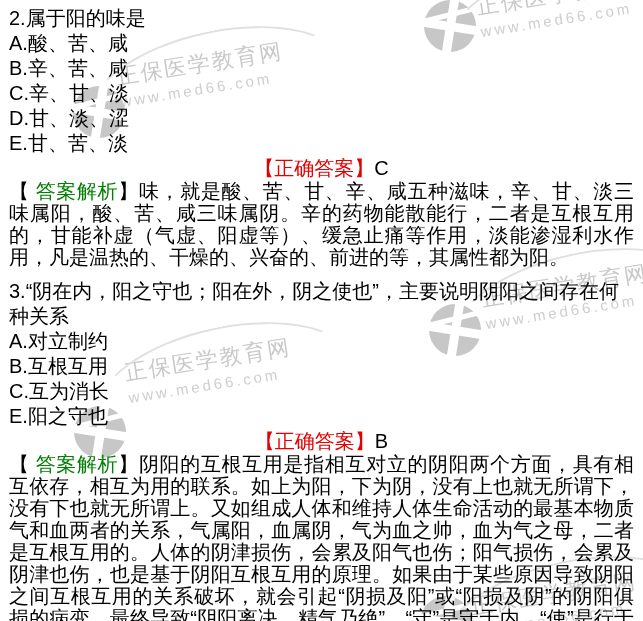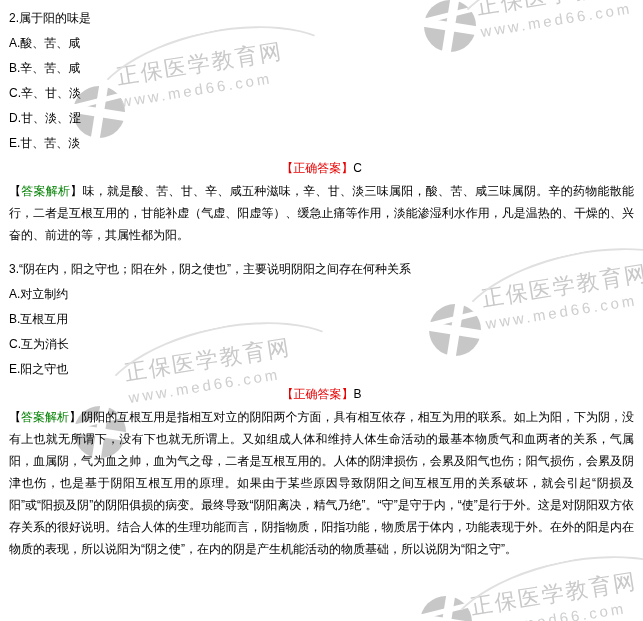--- a/index.html
+++ b/index.html
@@ -53,34 +53,34 @@
     transform: rotate(-3deg);
   }
   .wm-site { font-size: 22px; letter-spacing: 2px; }
   .wm-url  { font-size: 15px; letter-spacing: 3px; margin-top: 1px; color: #cecece; }
 
   
   .content {
     position: absolute; inset: 0;
     z-index: 2;
     padding: 6px 9px 0 9px;
-    font-size: 12px;
+    font-size: 20px;
   }
   .q-stem   { line-height: 25px; }
   .q-option { line-height: 25px; }
   .q-answer { line-height: 21px; margin-top: 2px; text-align: center; }
   .q-analysis {
     line-height: 22px;
     margin-top: 1px;
     text-align: justify;
     text-justify: inter-ideograph;
   }
   .question + .question { margin-top: 11px; }
   .red   { color: #e60000; }
-  .green { color: #008000; }
+  .green { color: #008000; margin-left: 6px; }
 </style>
 </head>
 <body>
 
 <div class="page">
 
   <div class="wm-layer">
 
     <div>
       <div class="wm-logo" style="left:424px; top:0px;">

